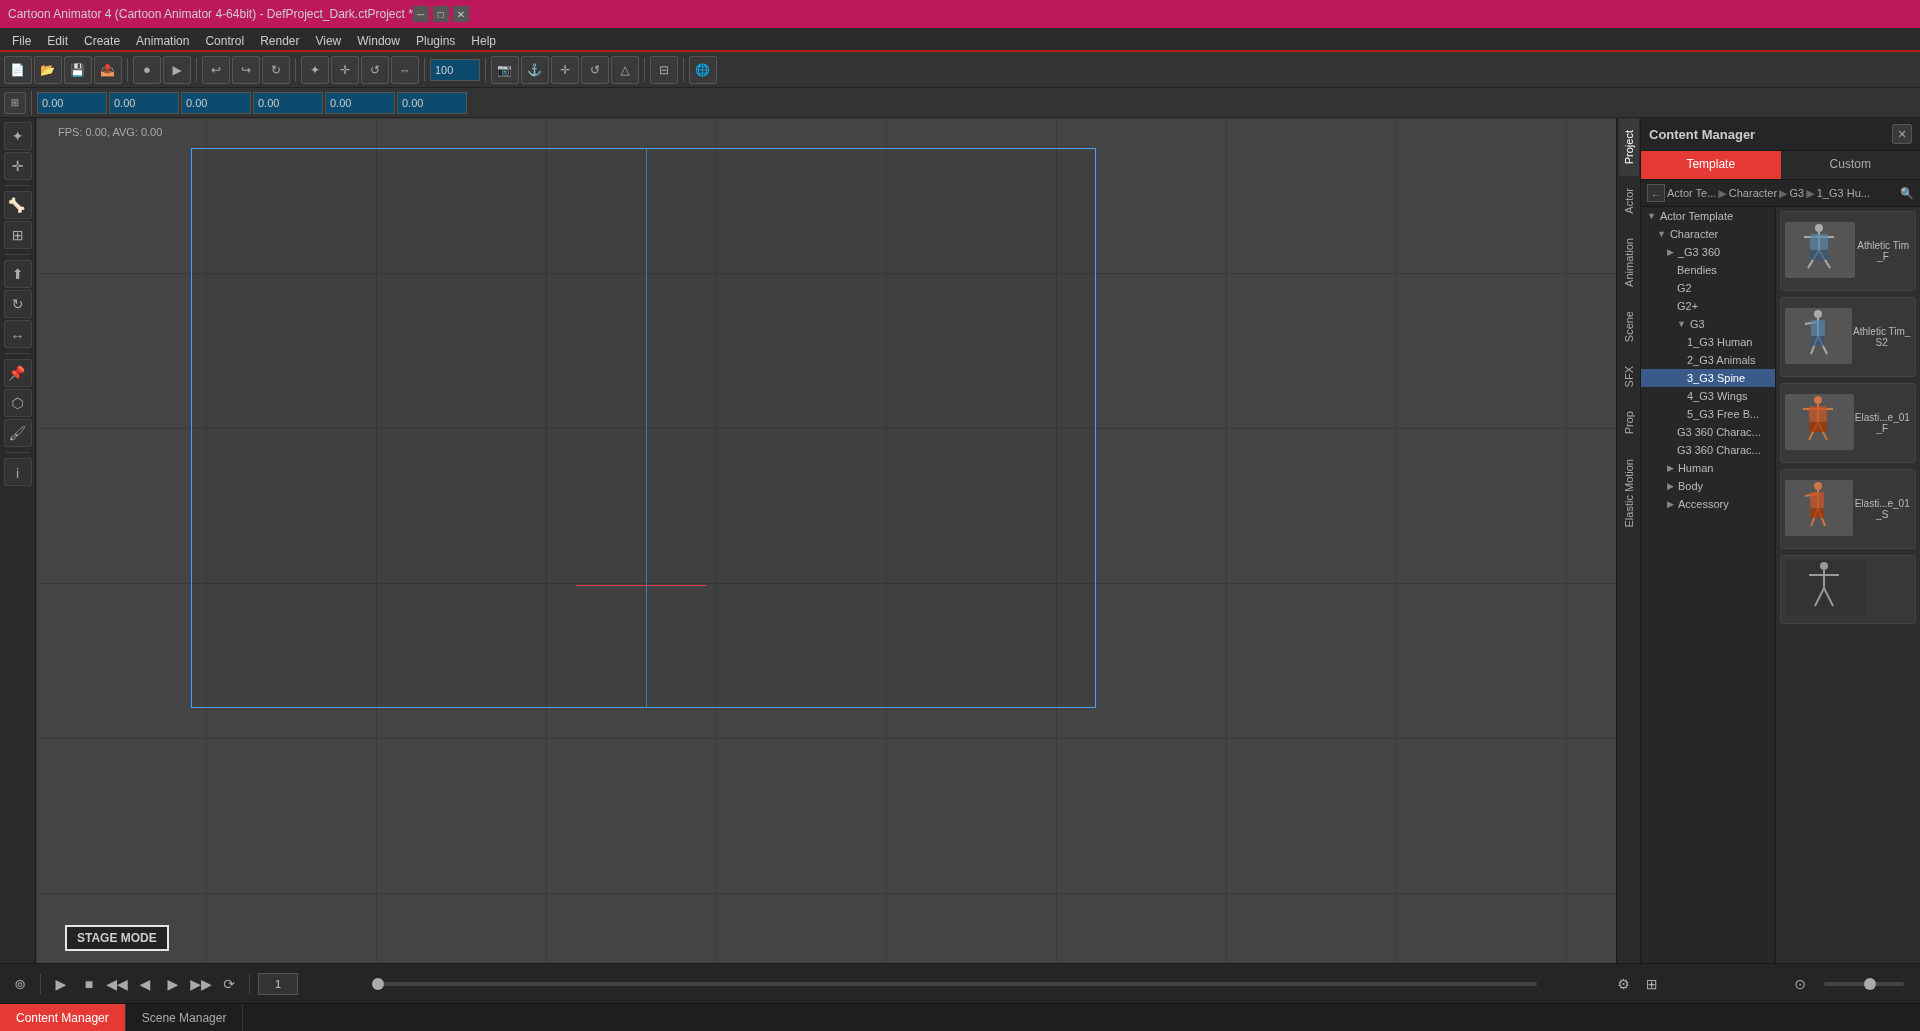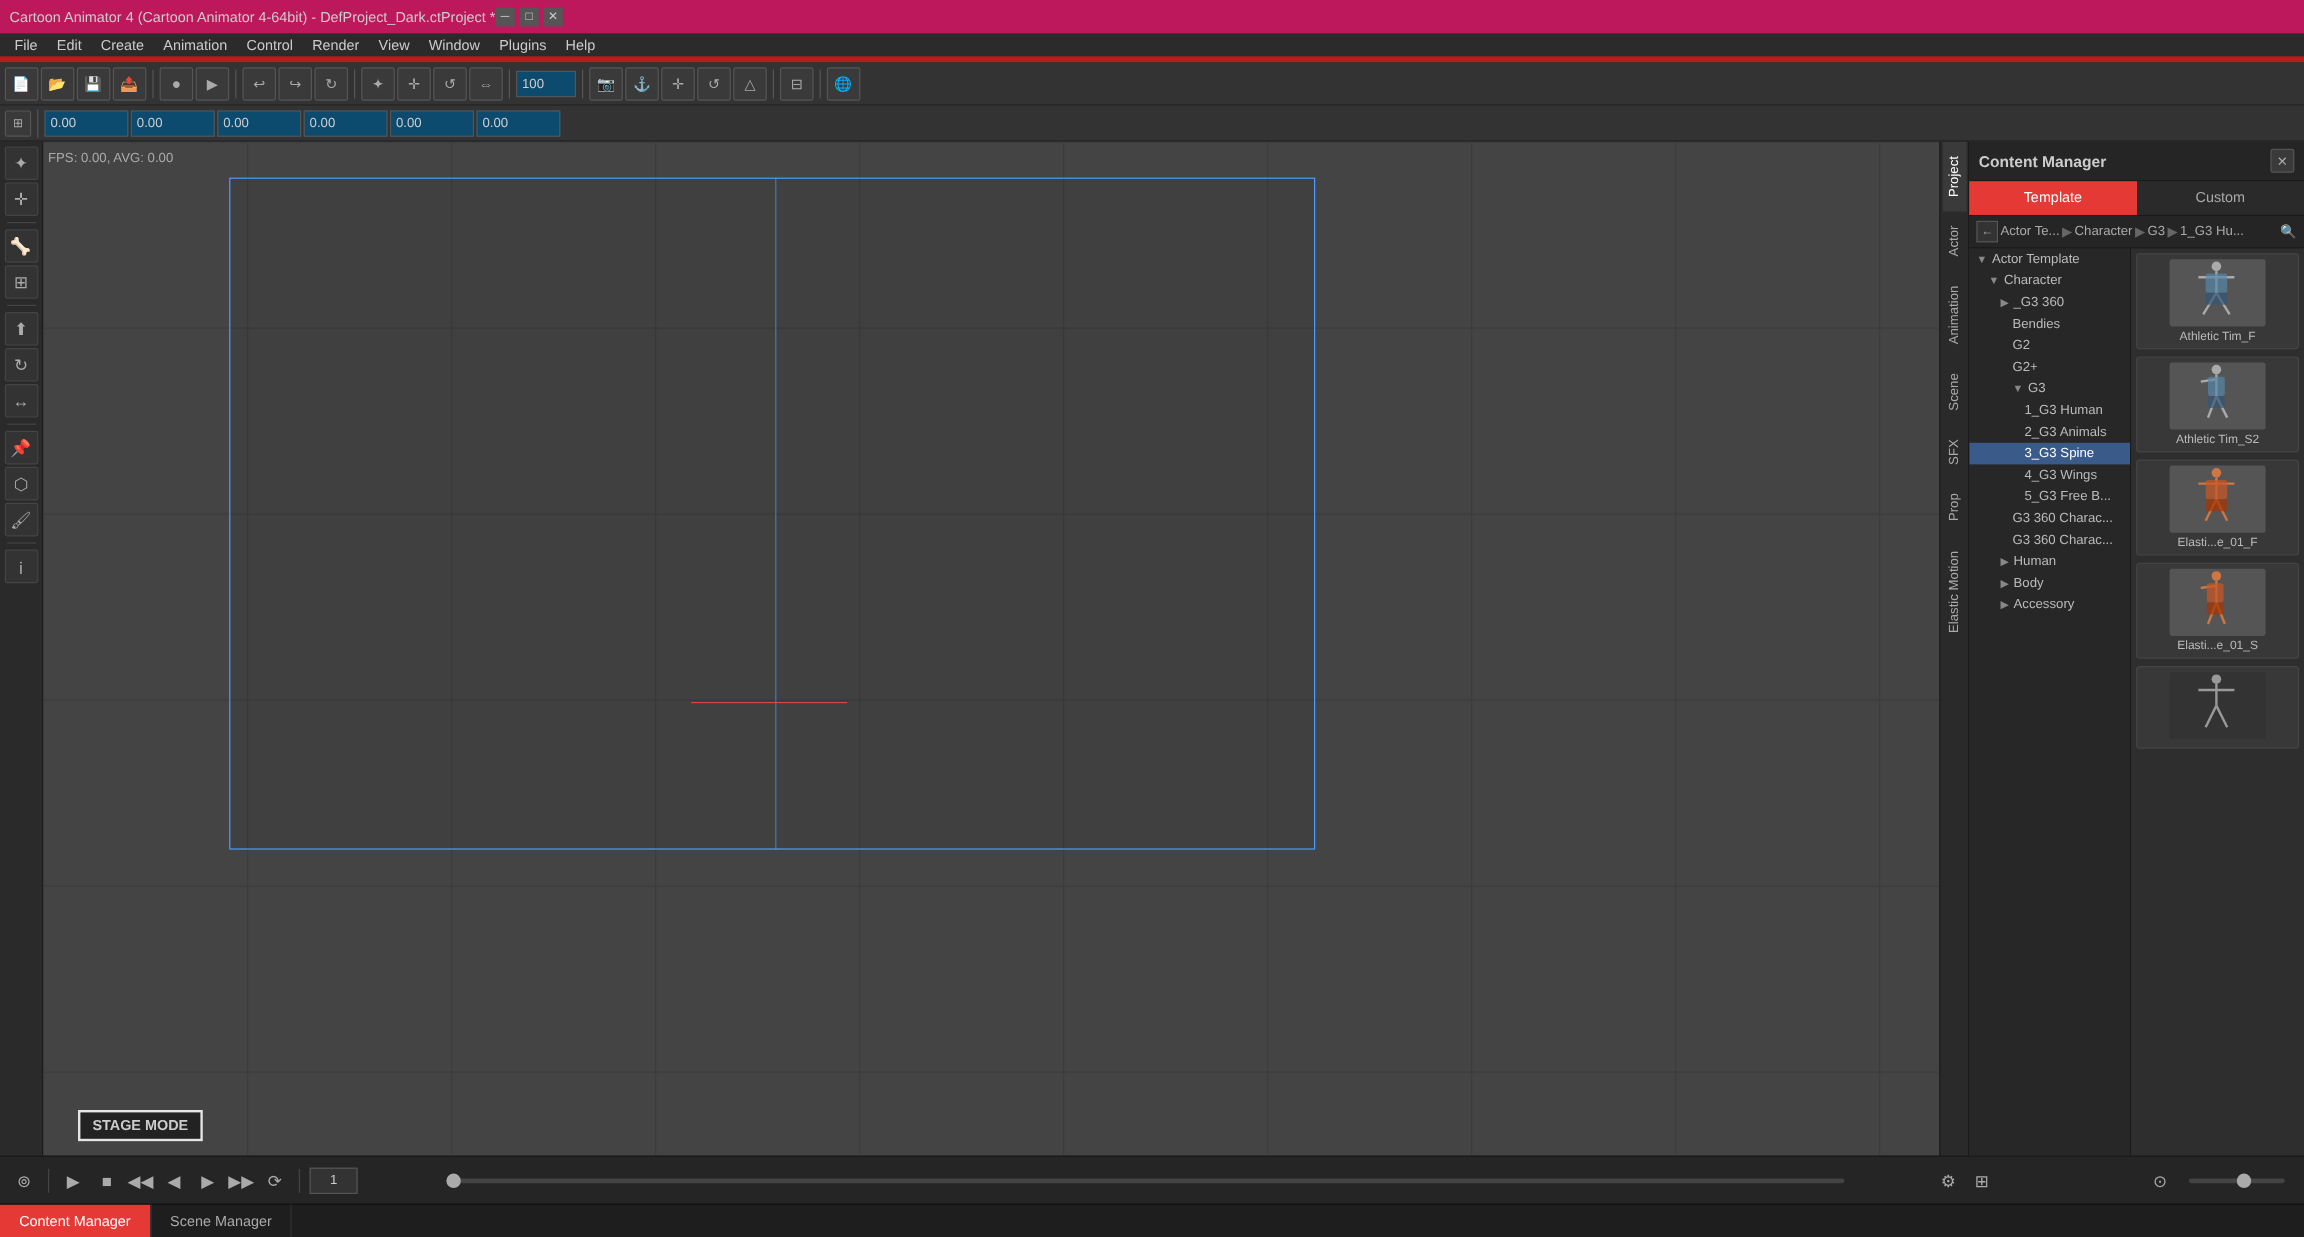--- a/index.html
+++ b/index.html
@@ -35,24 +35,24 @@
       font-size: 10px;
       cursor: pointer;
       display: flex; align-items: center; justify-content: center;
     }
 
     
     #menu-bar {
       background: #2b2b2b;
       height: 24px;
       display: flex;
-      align-items: center;
+      align-items: flex-end;
       padding: 0 4px;
       flex-shrink: 0;
-      border-bottom: 5px solid #b91c1c;
+      border-bottom: 2px solid #b91c1c;
     }
     .menu-item {
       padding: 2px 8px;
       color: #ccc;
       cursor: pointer;
       font-size: 12px;
     }
 
     
     #toolbar1 {
@@ -166,21 +166,21 @@
       left: 540px;
       top: 467px;
       width: 130px;
       height: 1px;
       background: #ff4444;
       opacity: 0.8;
     }
     #fps-overlay {
       position: absolute;
       top: 8px;
-      left: 4px;
+      left: 22px;
       color: #aaa;
       font-size: 11px;
     }
     #stage-mode-badge {
       position: absolute;
       bottom: 12px;
       left: 29px;
       background: #222;
       color: #ccc;
       padding: 4px 10px;
@@ -304,21 +304,21 @@
       display: flex;
       flex-direction: column;
       gap: 6px;
     }
     .asset-card {
       background: #383838;
       border: 1px solid #444;
       border-radius: 3px;
       padding: 4px;
       display: flex;
-      flex-direction: column;
+      flex-direction: row;
       align-items: center;
       cursor: pointer;
       min-height: 80px;
     }
     .asset-thumb {
       width: 80px;
       height: 56px;
       background: #555;
       display: flex;
       align-items: center;

